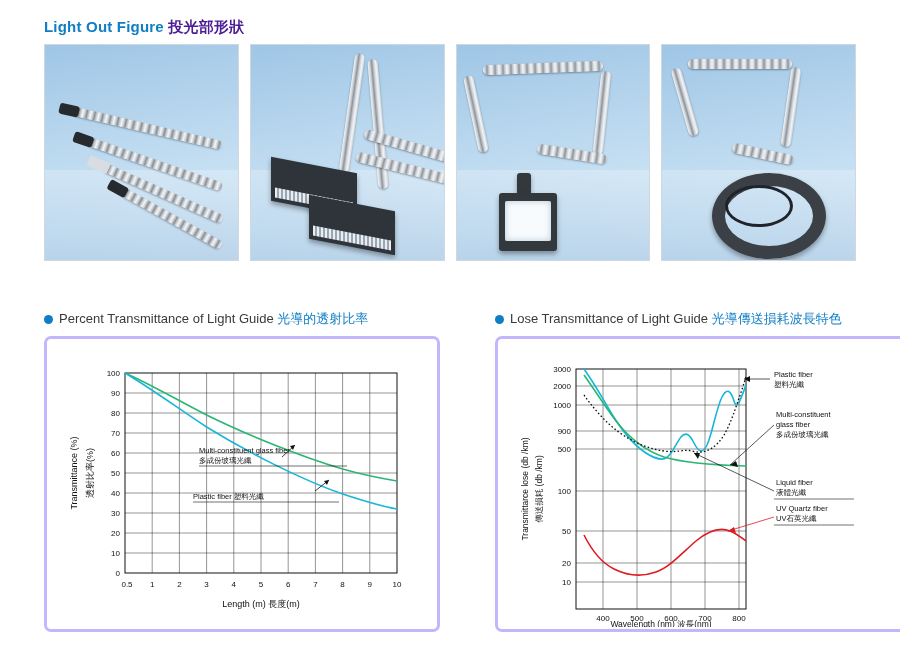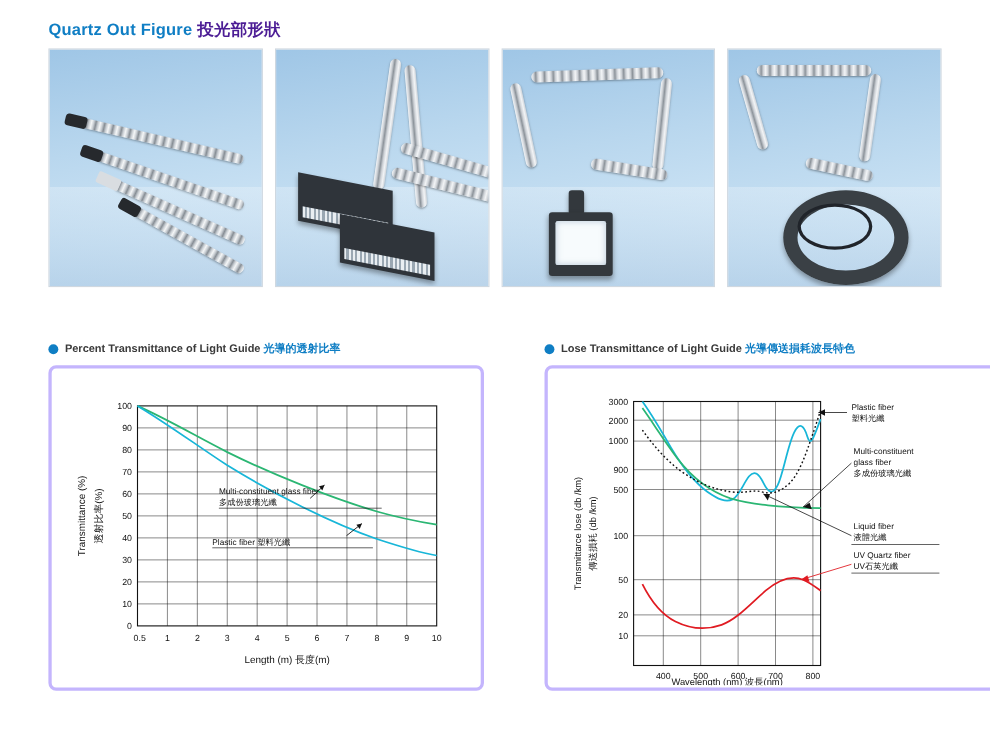--- a/index.html
+++ b/index.html
@@ -84,21 +84,21 @@
   .ring-inner{
     position:absolute;width:62px;height:36px;border-radius:50%;
     border:3px solid #20242a;
   }
 
   
   .panel{position:absolute;top:310px;}
   .panel-left{left:44px;width:396px;}
   .panel-right{left:495px;width:472px;}
   .panel-title{
-    font-size:10px;font-weight:bold;margin-bottom:8px;
+    font-size:13px;font-weight:normal;margin-bottom:8px;
     white-space:nowrap;
   }
   .panel-title .bullet{
     display:inline-block;width:9px;height:9px;border-radius:50%;
     background:#0f7ec4;margin-right:6px;vertical-align:middle;
   }
   .panel-title .en{color:#3a3a3a;}
   .panel-title .cn{color:#0f7ec4;}
   .panel-box{
     border:3px solid #c4b5fd;border-radius:7px;
@@ -106,21 +106,21 @@
   }
   svg{display:block;}
   .axis-title{font-size:9px;fill:#111;}
   .tick{font-size:8px;fill:#111;}
   .anno{font-size:7.5px;fill:#111;}
 </style>
 </head>
 <body>
 
 <div class="page-title">
-  <span class="en">Quartz Out Figure</span>
+  <span class="en">Light Out Figure</span>
   <span class="cn">投光部形狀</span>
 </div>
 
 <div class="photo-strip">
 
   <div class="photo">
     <div class="floor"></div>
     <div class="probe" style="left:30px;top:62px;width:150px;transform:rotate(13deg)">
       <div class="body" style="width:150px"></div>
         <div class="head"></div>

